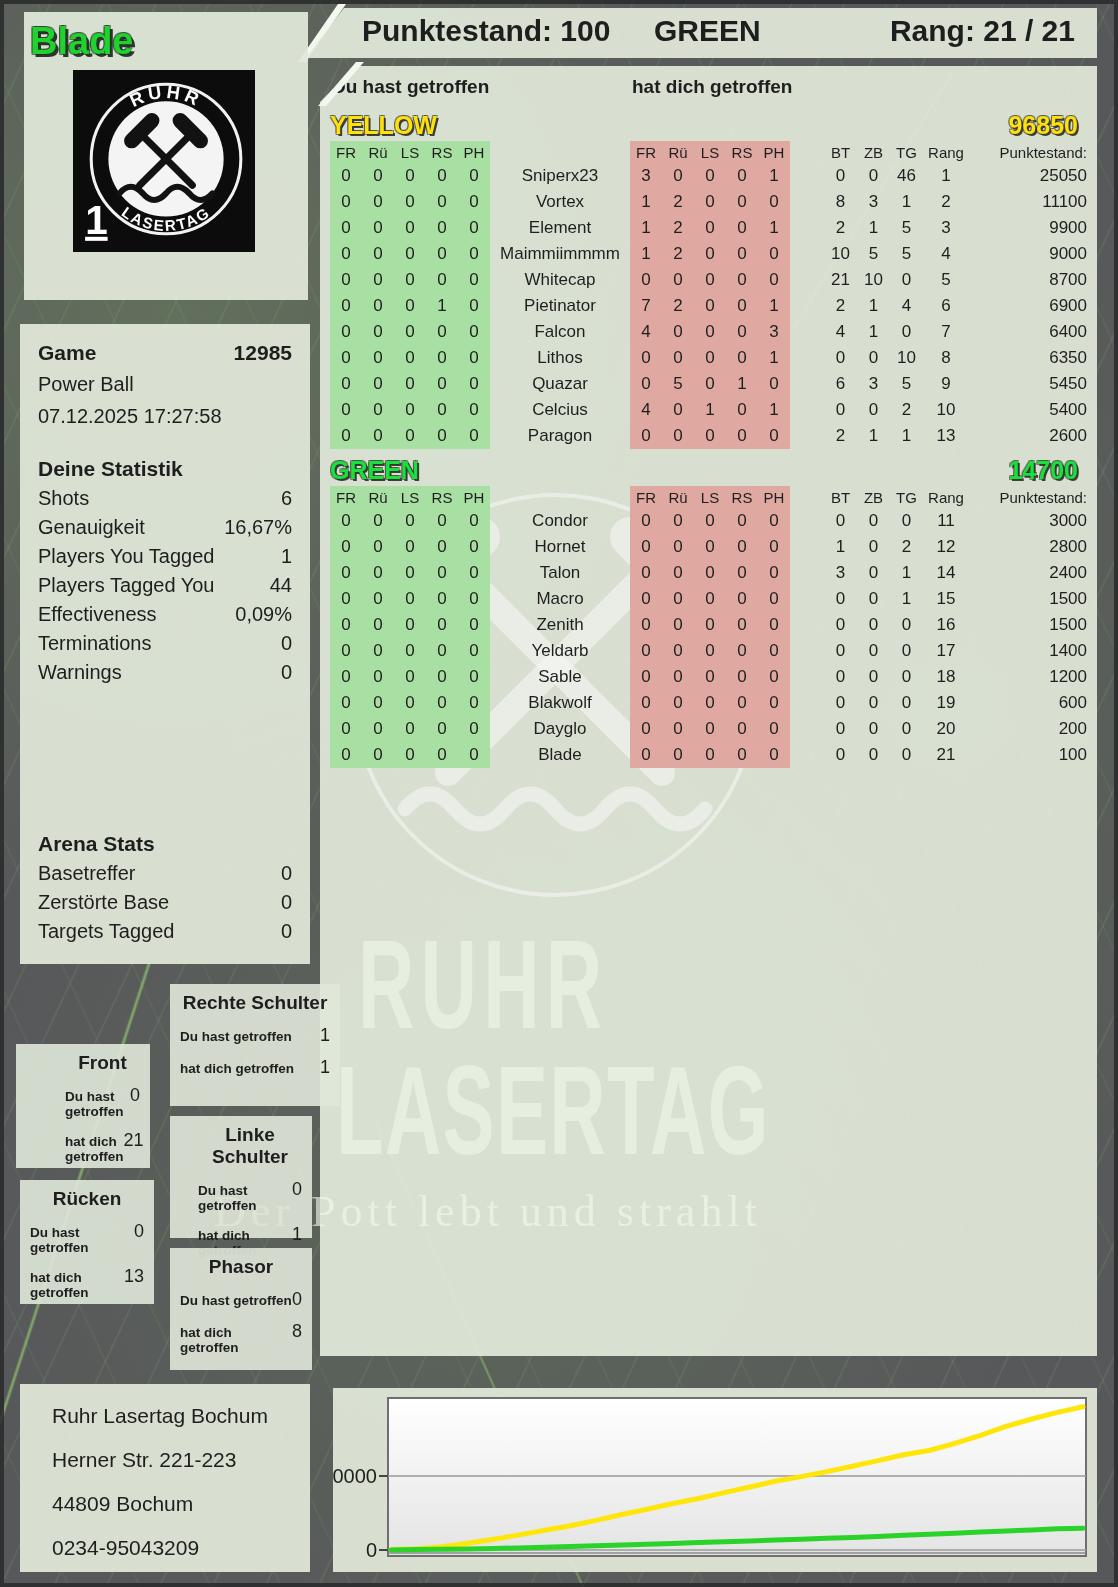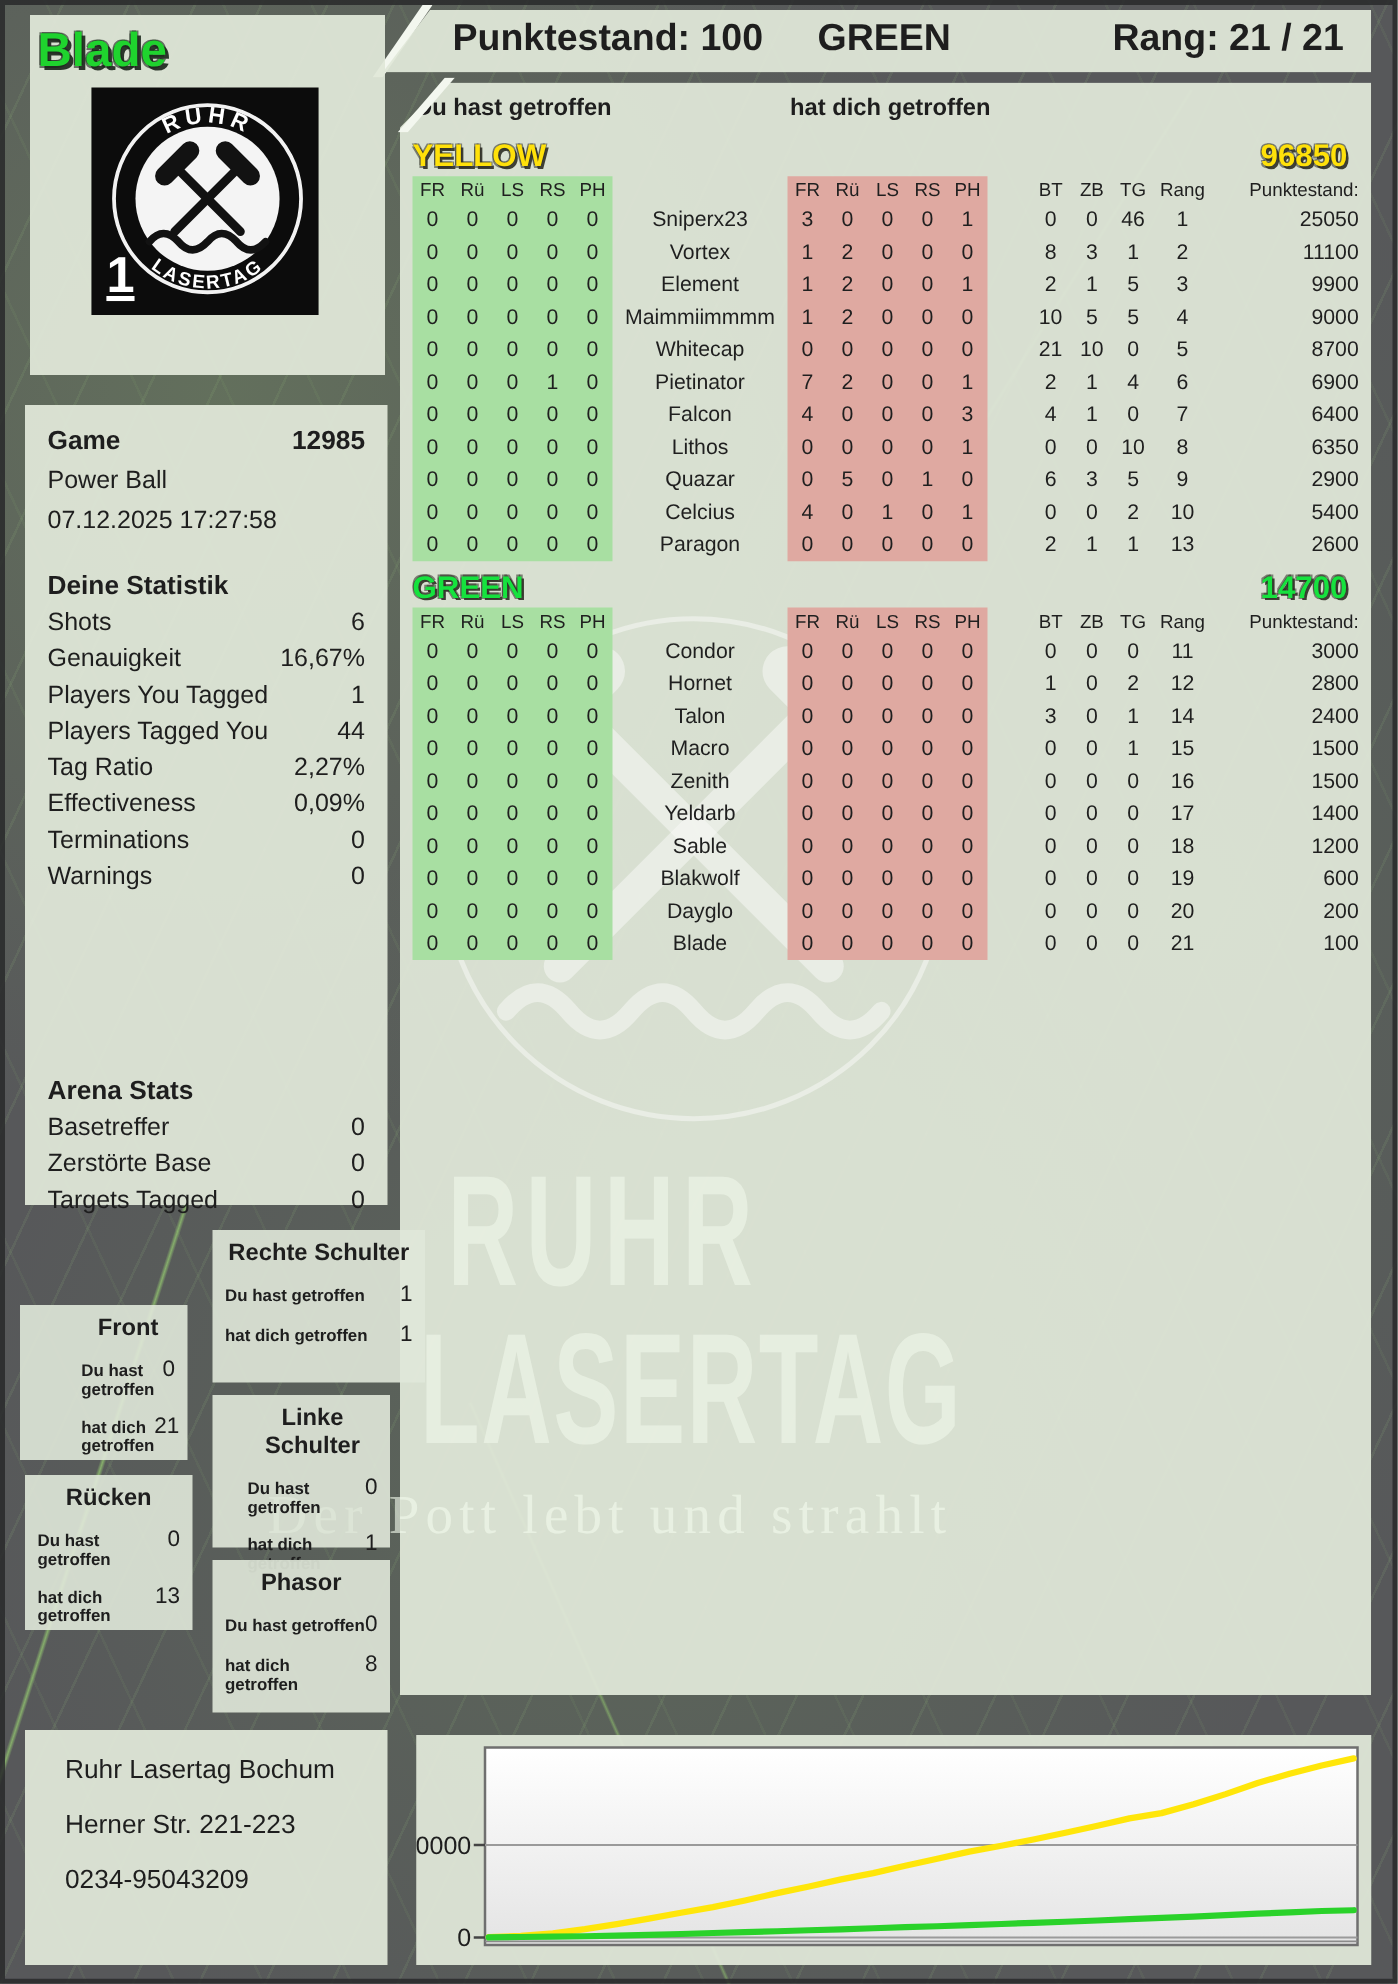--- a/index.html
+++ b/index.html
@@ -318,21 +318,21 @@
             <span class="c ">0</span>
             <span class="c ">5</span>
             <span class="c ">0</span>
             <span class="c ">1</span>
             <span class="c ">0</span>
             <span class="c csp"></span>
             <span class="c ">6</span>
             <span class="c ">3</span>
             <span class="c ">5</span>
             <span class="c ">9</span>
-            <span class="c cpts">2900</span>
+            <span class="c cpts">5450</span>
           </div>
           <div class="trow">
             <span class="c ">0</span>
             <span class="c ">0</span>
             <span class="c ">0</span>
             <span class="c ">0</span>
             <span class="c ">0</span>
             <span class="c cname">Celcius</span>
             <span class="c ">4</span>
             <span class="c ">0</span>
@@ -649,24 +649,20 @@
       </div>
       <div class="kv">
         <span>Players You Tagged</span>
         <span>1</span>
       </div>
       <div class="kv">
         <span>Players Tagged You</span>
         <span>44</span>
       </div>
       <div class="kv">
-        <span>Tag Ratio</span>
-        <span>2,27%</span>
-      </div>
-      <div class="kv">
         <span>Effectiveness</span>
         <span>0,09%</span>
       </div>
       <div class="kv">
         <span>Terminations</span>
         <span>0</span>
       </div>
       <div class="kv">
         <span>Warnings</span>
         <span>0</span>
@@ -741,20 +737,21 @@
     </div>
     <div class="hb-row">
       <span class="hb-lbl">hat dich getroffen</span>
       <span class="hb-val">8</span>
     </div>
   </div>
 
 <div class="panel addr" id="address-box">
     <div class="line">Ruhr Lasertag Bochum</div>
     <div class="line">Herner Str. 221-223</div>
+    <div class="line">44809 Bochum</div>
     <div class="line">0234-95043209</div>
   </div>
 
 <div class="panel chart-box">
   <svg id="chart-svg" viewBox="0 0 764 184">
     <defs>
       <linearGradient id="plotg" x1="0" y1="0" x2="0" y2="1">
         <stop offset="0" stop-color="#ffffff"></stop>
         <stop offset="1" stop-color="#e4e4e4"></stop>
       </linearGradient>

